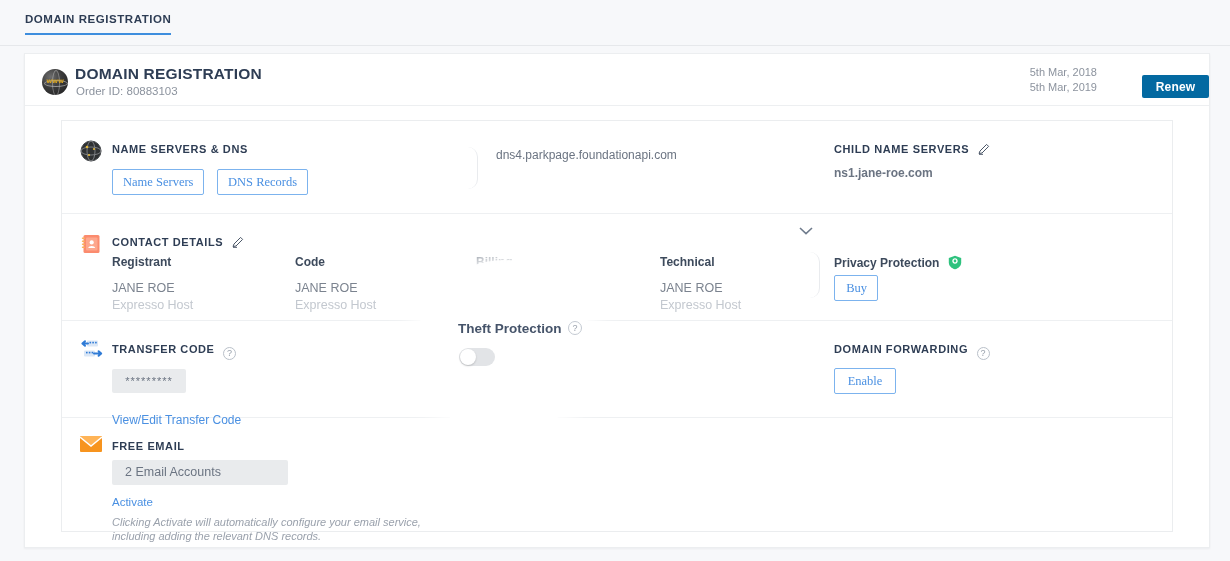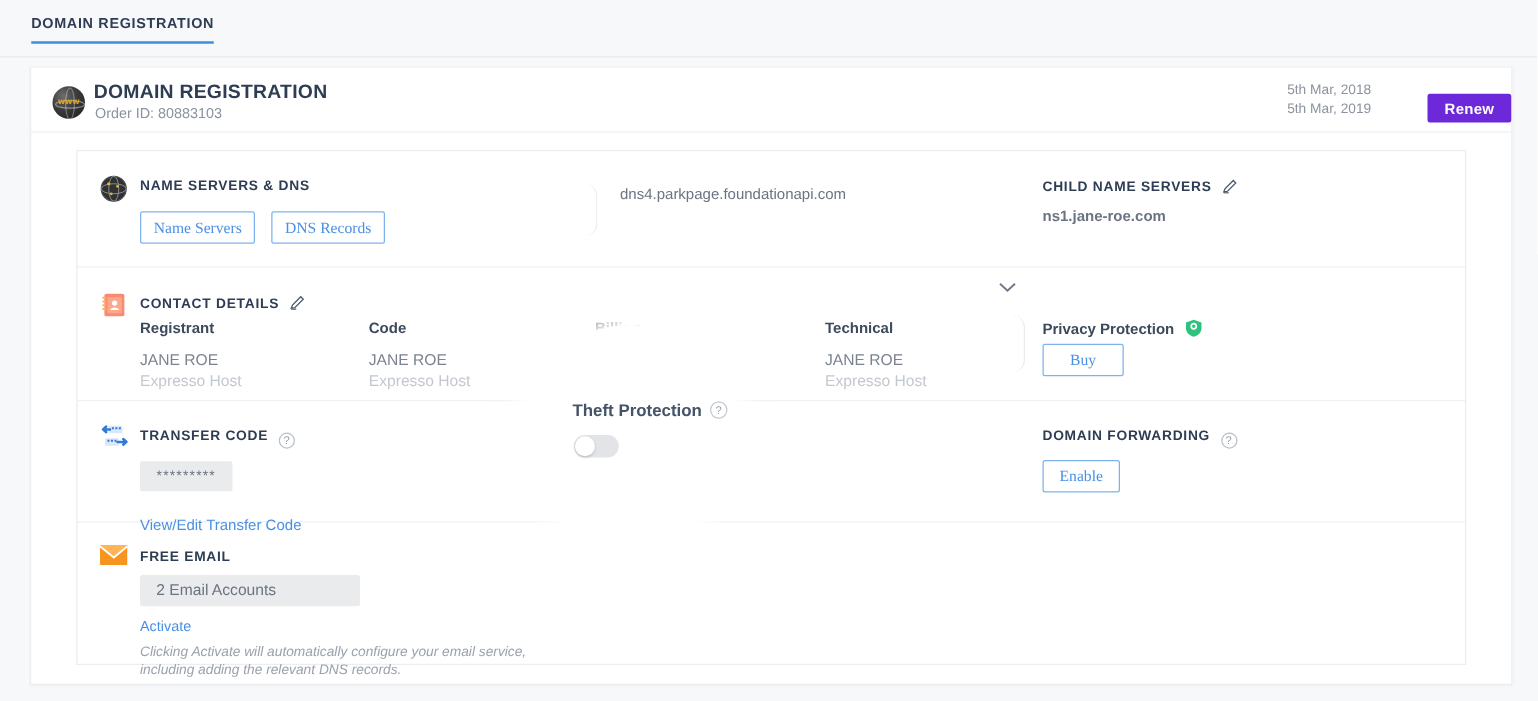--- a/index.html
+++ b/index.html
@@ -78,21 +78,21 @@
     position: absolute; left: 51px; top: 31px;
     font-size: 11.5px; color: #8c939e;
   }
   #dates {
     position: absolute; right: 112px; top: 11px;
     text-align: right; font-size: 11px; color: #8c939e; line-height: 15px;
   }
   #renew {
     position: absolute; right: 0px; top: 21px;
     width: 67px; height: 23px; line-height: 23px; text-align: center;
-    background: #6d28d9; color: #ffffff;
+    background: #0369a1; color: #ffffff;
     font-size: 12px; font-weight: bold; letter-spacing: .2px;
     border: none; border-radius: 2px; cursor: pointer;
     font-family: "Liberation Sans", sans-serif;
     margin-left: 28px;
   }
 
   
   #card {
     position: absolute; left: 36px; top: 66px;
     width: 1112px; height: 412px;
@@ -353,21 +353,21 @@
         <div id="contact-divider"></div>
         <div id="privacy-title">
           <span>Privacy Protection</span>
           <span style="display:inline-block; vertical-align:-3px; margin-left:5px;">
             <svg width="14" height="15" viewBox="0 0 14 15">
               <path d="M7 .7 L13.2 3 V7.5 C13.2 11 10.4 13.4 7 14.3 C3.6 13.4 .8 11 .8 7.5 V3 Z" fill="#2ec27e"></path>
               <path d="M7 3.2 C5.4 3.2 4.3 4.4 4.3 6 C4.3 7.6 5.4 8.8 7 8.8 C8.6 8.8 9.7 7.6 9.7 6 C9.7 4.4 8.6 3.2 7 3.2 Z M7 4.6 C7.8 4.6 8.3 5.2 8.3 6 C8.3 6.8 7.8 7.4 7 7.4 C6.2 7.4 5.7 6.8 5.7 6 C5.7 5.2 6.2 4.6 7 4.6 Z" fill="#ffffff"></path>
             </svg>
           </span>
         </div>
-        <button class="obtn" style="left:772px; top:61px; width:65px;">Buy</button>
+        <button class="obtn" style="left:772px; top:61px; width:44px;text-align:right;">Buy</button>
       </div>
 
       <div class="section" id="sec-transfer">
         <div class="sec-icon" style="top:17px;">
           <svg width="24" height="24" viewBox="0 0 24 24">
             <rect x="7" y="2.5" width="11" height="6" rx="1" fill="#dbe7f6"></rect>
             <path d="M8 5.5 L3 5.5 M5 3.2 L2.4 5.5 L5 7.8" fill="none" stroke="#2f7bd6" stroke-width="2" stroke-linecap="round" stroke-linejoin="round"></path>
             <rect x="9.5" y="3.8" width="1.6" height="1.6" fill="#2f7bd6"></rect>
             <rect x="12.3" y="3.8" width="1.6" height="1.6" fill="#2f7bd6"></rect>
             <rect x="15.1" y="3.8" width="1.6" height="1.6" fill="#2f7bd6"></rect>

